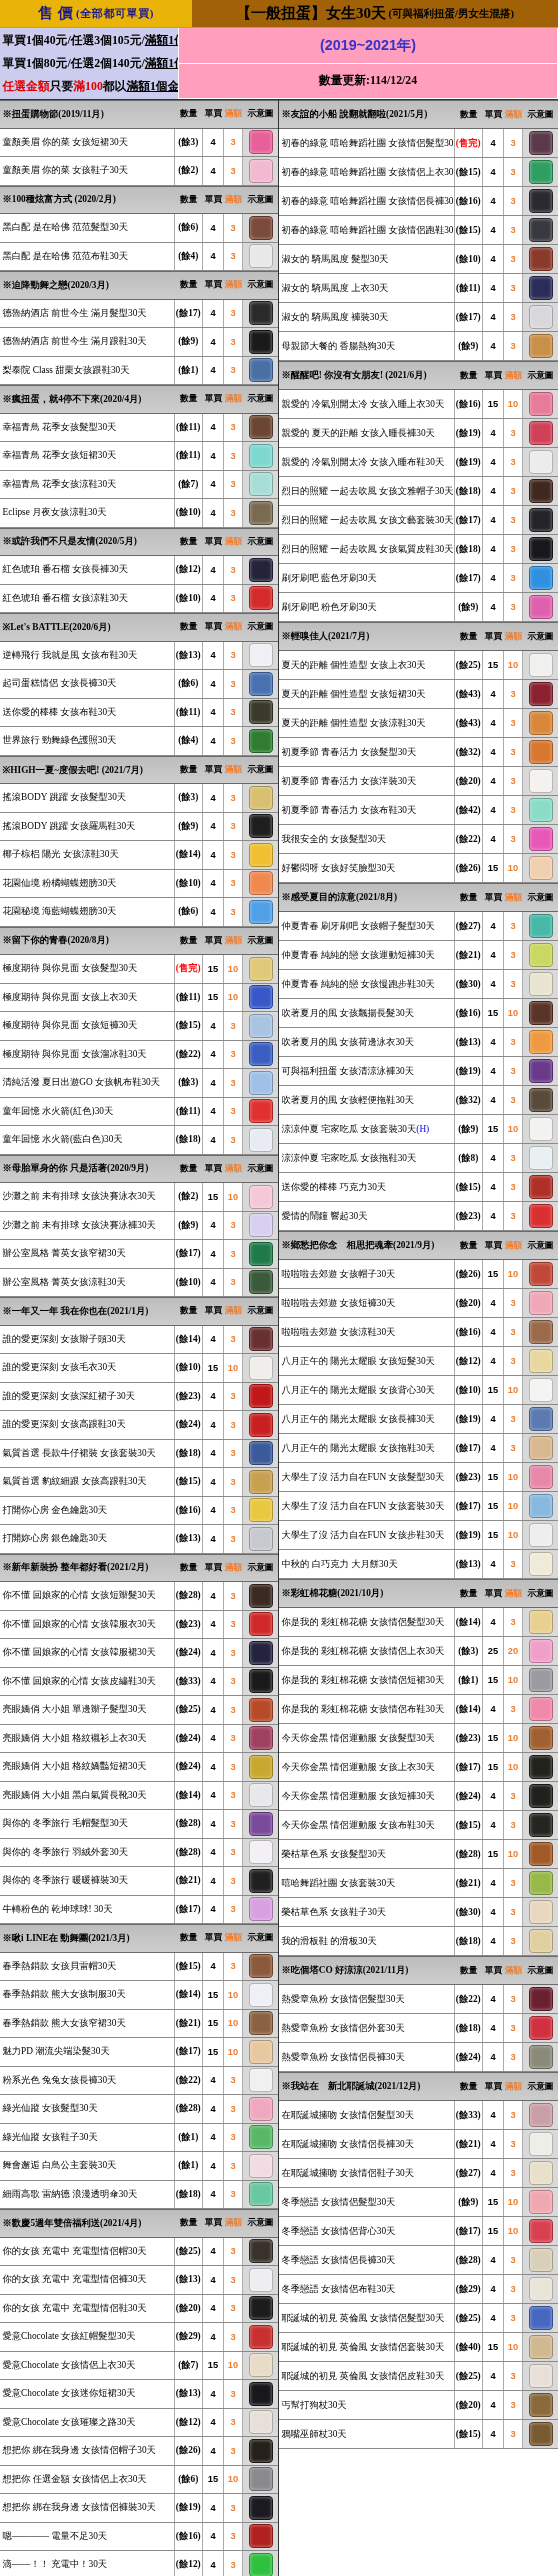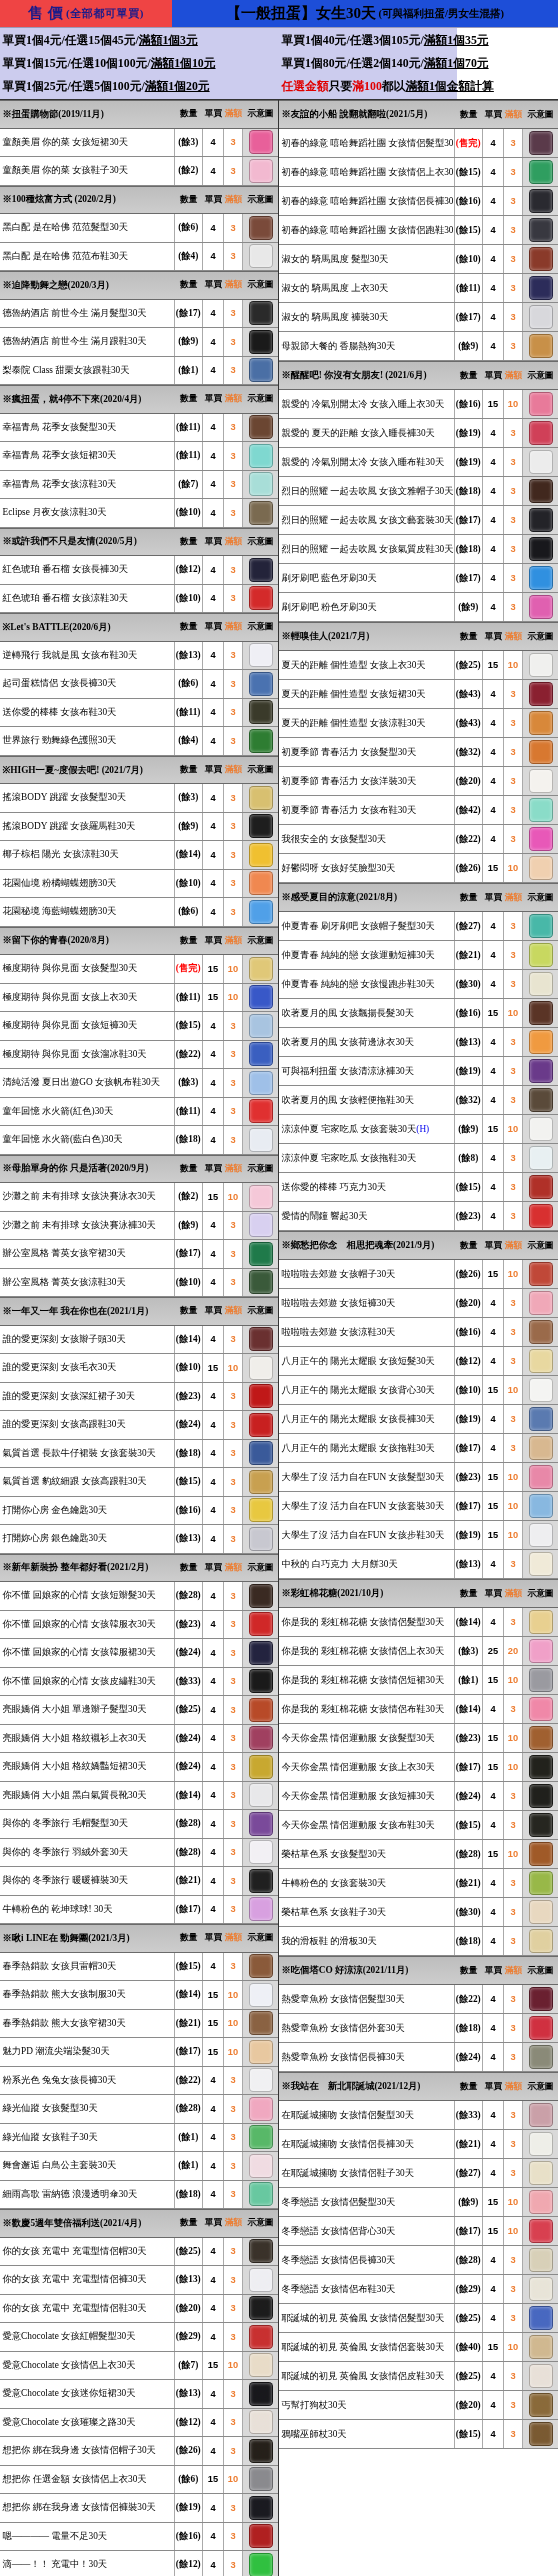--- a/index.html
+++ b/index.html
@@ -1,21 +1,21 @@
 <!DOCTYPE html>
 <html style="font-size:10px"><head>
 <meta charset="utf-8">
 <style>
   html,body{margin:0;padding:0;background:#ffffff;}
   .sheet{position:relative;width:558px;font-family:"Liberation Serif",serif;color:#000;}
   
   .topbar{display:flex;height:27px;border-bottom:0.6px solid #9a9ab8;}
-  .price-title{width:172px;background:#ef4444;color:#1b1b8a;display:flex;align-items:center;justify-content:center;font-weight:bold;font-size:15px;letter-spacing:0.6px;}
+  .price-title{width:192px;background:#eab308;color:#1b1b8a;display:flex;align-items:center;justify-content:center;font-weight:bold;font-size:15px;letter-spacing:0.6px;}
   .price-title .small{font-size:11px;margin-left:2.5px;}
-  .main-title{flex:1;background:#1d4ed8;display:flex;align-items:center;justify-content:center;font-weight:bold;color:#000;font-size:15px;font-family:Liberation Serif, serif;}
+  .main-title{flex:1;background:#a16207;display:flex;align-items:center;justify-content:center;font-weight:bold;color:#000;font-size:15px;font-family:Liberation Serif, serif;}
   .main-title .small{font-size:10.5px;margin-left:2.5px;font-weight:bold;}
   .subhead{display:flex;height:71px;}
   .price-col{width:279px;background:#ccccee;display:flex;flex-direction:column;justify-content:space-around;padding:1.2px 0 1.2px 2.5px;box-sizing:border-box;}
   .price-line{font-size:11.8px;font-weight:bold;white-space:nowrap;line-height:1.3;}
   .price-line .u{text-decoration:underline;}
   .price-line .r{color:#e00000;}
   .mid-col{width:178px;}
   .right-info{flex:1;display:flex;flex-direction:column;}
   .year-box{flex:1;background:#ff9ebd;border:1.2px solid #ffffff;border-top:none;display:flex;align-items:center;justify-content:center;color:#3333cc;font-weight:bold;font-size:14.3px;font-family:"Liberation Sans",sans-serif;}
   .update-box{flex:1;background:#ff9ebd;border:1.2px solid #ffffff;border-top:none;display:flex;align-items:center;justify-content:center;font-weight:bold;font-size:11.8px;}
@@ -51,30 +51,29 @@
       <span>售 價</span>
       <span class="small">(全部都可單買)</span>
     </div>
     <div class="main-title">
       <span>【一般扭蛋】女生30天</span>
       <span class="small">(可與福利扭蛋/男女生混搭)</span>
     </div>
   </div>
 
   <div class="subhead">
-    <div class="price-col" id="price-left">
-        <div class="price-line"><span>單買1個4元/任選15個45元/</span><span class="u">滿額1個3元</span></div>
-        <div class="price-line"><span>單買1個15元/任選10個100元/</span><span class="u">滿額1個10元</span></div>
-        <div class="price-line"><span>單買1個25元/任選5個100元/</span><span class="u">滿額1個20元</span></div>
-      </div>
     <div class="price-col mid-col" id="price-mid">
         <div class="price-line"><span>單買1個40元/任選3個105元/</span><span class="u">滿額1個35元</span></div>
         <div class="price-line"><span>單買1個80元/任選2個140元/</span><span class="u">滿額1個70元</span></div>
         <div class="price-line"><span class="r">任選金額</span><span>只要</span><span class="r">滿100</span><span>都以</span><span class="u">滿額1個金額計算</span></div>
       </div>
+    <div class="right-info">
+      <div class="year-box">(2019~2021年)</div>
+      <div class="update-box">數量更新:114/12/24</div>
+    </div>
   </div>
 
   <div class="tables">
     <div class="tbl" id="left-table">
   <div class="row section">
     <div class="cell c-name">※扭蛋購物節(2019/11月)</div>
     <div class="cell c-qty">數量</div>
     <div class="cell c-single">單買</div>
     <div class="cell c-bulk">滿額</div>
     <div class="cell c-img">示意圖</div>
@@ -1509,21 +1508,21 @@
     <div class="cell c-name">榮枯草色系 女孩髮型30天</div>
     <div class="cell c-qty">(餘28)</div>
     <div class="cell c-single">15</div>
     <div class="cell c-bulk">10</div>
     <div class="cell c-img">
       <div class="swatch" style="background: rgb(160, 90, 40);"></div>
     </div>
   </div>
 
   <div class="row">
-    <div class="cell c-name">牛轉粉色的 女孩套裝30天</div>
+    <div class="cell c-name">嘻哈舞蹈社團 女孩套裝30天</div>
     <div class="cell c-qty">(餘21)</div>
     <div class="cell c-single">4</div>
     <div class="cell c-bulk">3</div>
     <div class="cell c-img">
       <div class="swatch" style="background: rgb(152, 184, 72);"></div>
     </div>
   </div>
 
   <div class="row">
     <div class="cell c-name">榮枯草色系 女孩鞋子30天</div>

